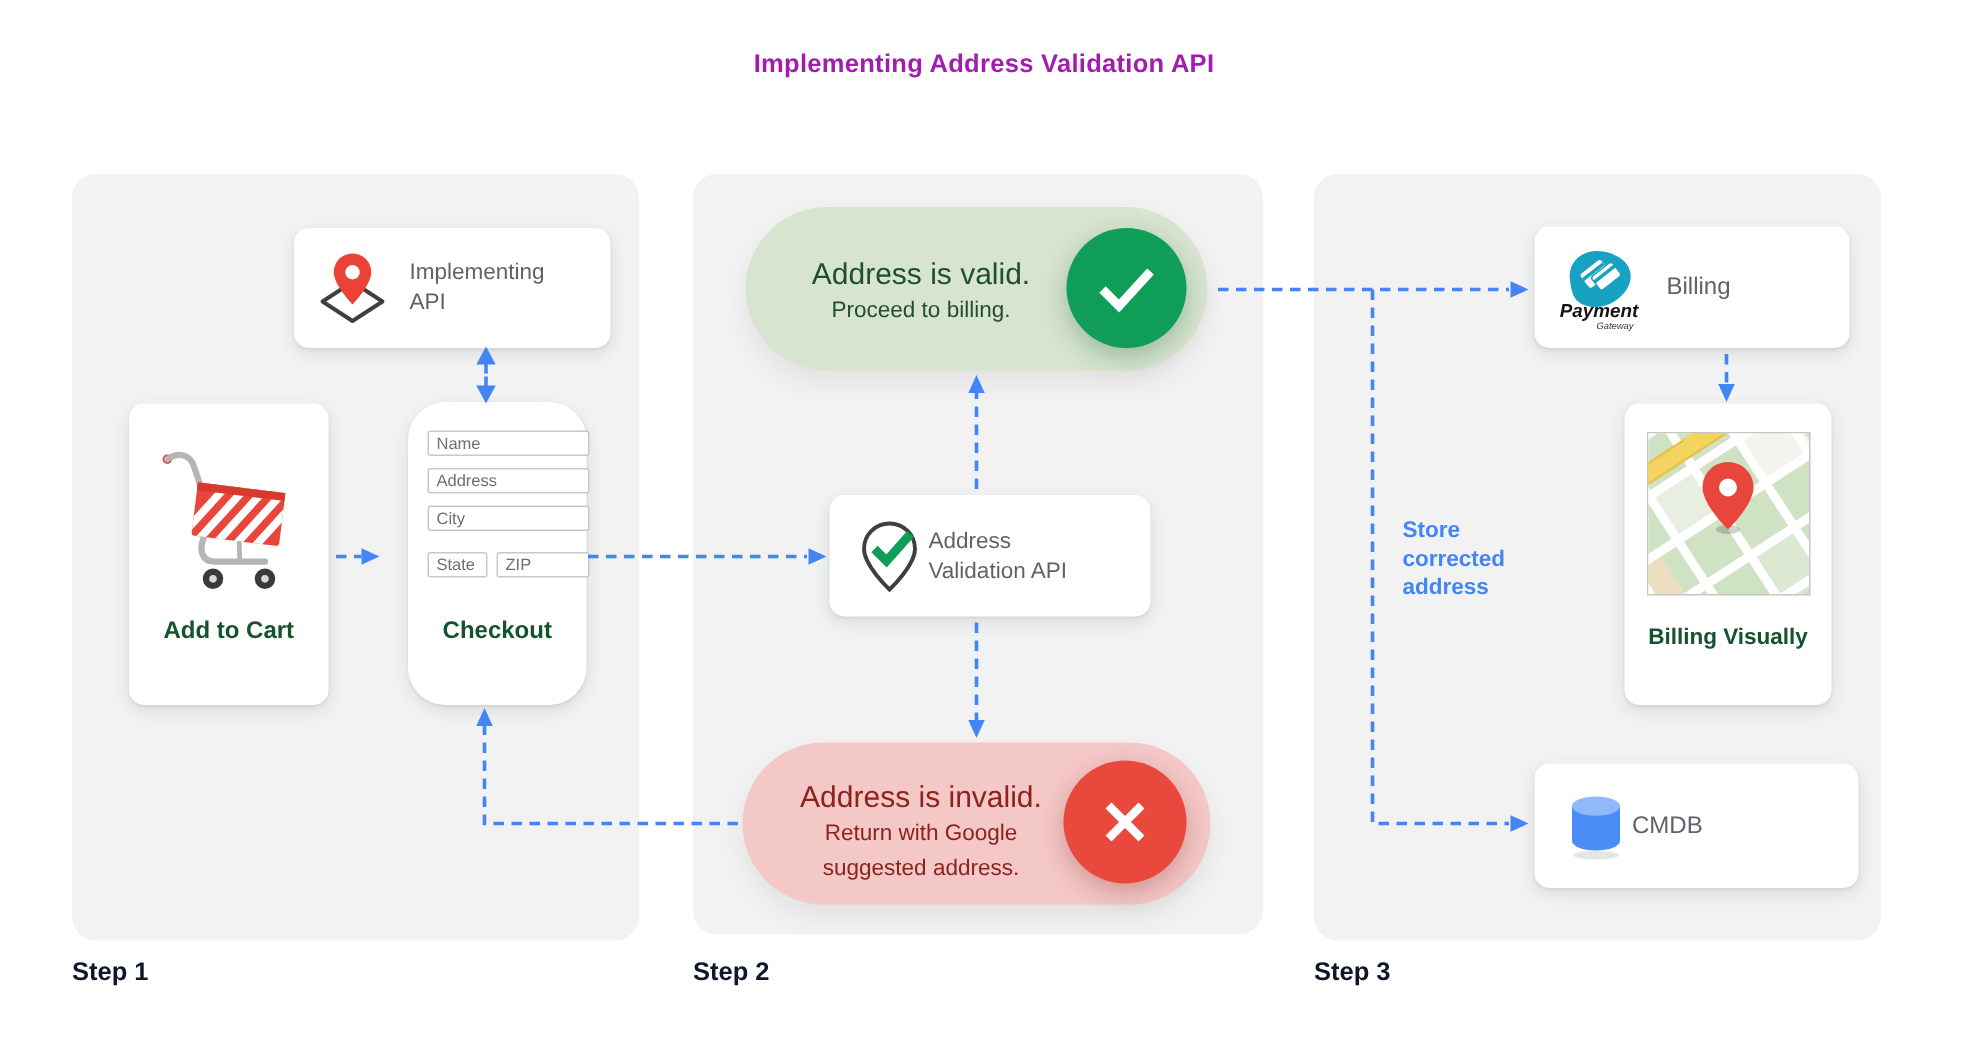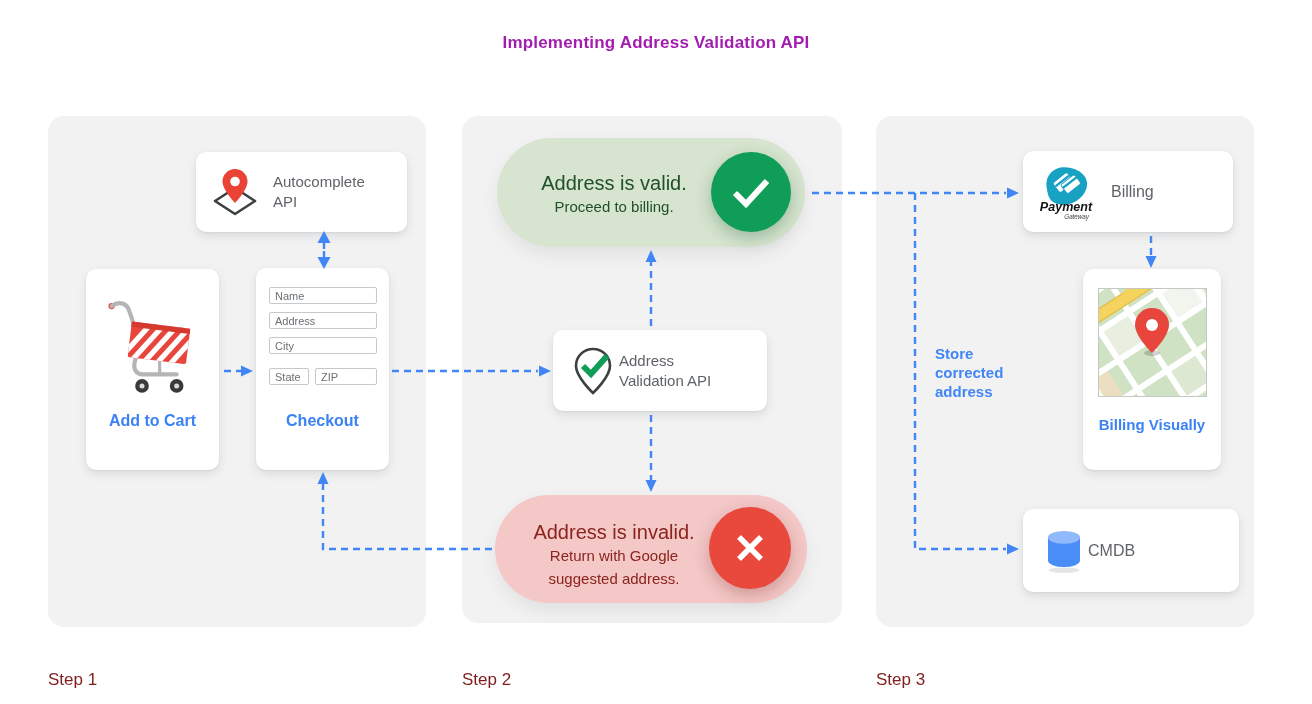--- a/index.html
+++ b/index.html
@@ -4,26 +4,26 @@
 <style>
   html,body{margin:0;padding:0;background:#ffffff;}
   .page{position:relative;width:1312px;height:704px;background:#ffffff;
         font-family:"Liberation Sans",sans-serif;overflow:hidden;}
   .title{position:absolute;top:33px;left:0;width:100%;text-align:center;
          font-size:17px;font-weight:700;color:#a21caf;letter-spacing:.2px;}
   .panel{position:absolute;background:#f2f2f3;border-radius:16px;}
   #panel1{left:48px;top:116px;width:378px;height:511px;}
   #panel2{left:462px;top:116px;width:380px;height:507px;}
   #panel3{left:876px;top:116px;width:378px;height:511px;}
-  .step-label{position:absolute;font-size:17px;font-weight:400;color:#7f1d1d;margin-top:32px;}
+  .step-label{position:absolute;font-size:17px;font-weight:700;color:#0f172a;}
   .card{position:absolute;background:#ffffff;border-radius:10px;
         box-shadow:0 4px 10px rgba(60,64,67,.12),0 1px 2px rgba(60,64,67,.08);}
   .card-flex{display:flex;align-items:center;}
   .card-text{font-size:15px;color:#5f6368;line-height:20px;}
-  .node-label{font-size:16px;font-weight:700;color:#3b82f6;text-align:center;}
+  .node-label{font-size:16px;font-weight:700;color:#14532d;text-align:center;}
   .pill{position:absolute;box-shadow:0 8px 18px rgba(0,0,0,.07);}
   #valid-pill{left:497px;top:138px;width:308px;height:109px;border-radius:55px;background:#d7e4cf;}
   #invalid-pill{left:495px;top:495px;width:312px;height:108px;border-radius:54px;background:#f3c8c7;}
   .pill-text{position:absolute;text-align:center;line-height:23px;}
   #valid-text{left:514px;top:172px;width:200px;color:#204f2c;font-size:15px;}
   #invalid-text{left:514px;top:521px;width:200px;color:#8c231d;font-size:15px;}
   .pill-title{font-weight:400;font-size:20px;display:block;}
   .result-circle{position:absolute;border-radius:50%;}
   #valid-circle{left:711px;top:152px;width:80px;height:80px;background:#0f9d58;
                 box-shadow:0 6px 16px rgba(15,90,50,.30);}
@@ -47,21 +47,21 @@
   <div class="panel" id="panel1"></div>
 
   <div class="card card-flex" style="left:196px;top:152px;width:198px;height:80px;padding-left:13px;gap:12px;">
     <span style="width:52px;height:52px;flex:0 0 52px;">
       <svg width="52" height="52" viewBox="0 0 52 52">
         <polygon points="26,22 46,35 26,48 6,35" fill="none" stroke="#3c4043" stroke-width="2.6" stroke-linejoin="round"></polygon>
         <path d="M26,3 C33,3 38.5,8.5 38.5,15.5 C38.5,24 26,37 26,37 C26,37 13.5,24 13.5,15.5 C13.5,8.5 19,3 26,3 Z" fill="#ea4335"></path>
         <circle cx="26" cy="15.5" r="4.8" fill="#ffffff"></circle>
       </svg>
     </span>
-    <span class="card-text" style="width:112px;">Autocomplete API</span>
+    <span class="card-text" style="width:112px;">Implementing API</span>
   </div>
 
   <div class="card" style="left:86px;top:269px;width:133px;height:201px;">
     <span style="position:absolute;left:14px;top:22px;width:105px;height:110px;">
       <svg width="105" height="110" viewBox="0 0 100 100">
         <circle cx="11" cy="12" r="3" fill="#e8453c"></circle>
         <path d="M11,12 C18,7 26,9 28,17 C30.5,24 33,32 34,37" fill="none" stroke="#b5b5b5" stroke-width="4" stroke-linecap="round"></path>
         <path d="M34,62 C31,70 33,77 41,77 L73,77" fill="none" stroke="#b5b5b5" stroke-width="4" stroke-linecap="round"></path>
         <path d="M56,40 L57,77" fill="none" stroke="#b5b5b5" stroke-width="3"></path>
         <g transform="rotate(7 56 48)">
@@ -82,21 +82,21 @@
         </g>
         <circle cx="40" cy="88" r="6.5" fill="#3a3a3a"></circle>
           <circle cx="40" cy="88" r="2.4" fill="#d9d9d9"></circle>
         <circle cx="73" cy="88" r="6.5" fill="#3a3a3a"></circle>
           <circle cx="73" cy="88" r="2.4" fill="#d9d9d9"></circle>
       </svg>
     </span>
     <div class="node-label" style="position:absolute;left:0;top:143px;width:100%;">Add to Cart</div>
   </div>
 
-  <div class="card" style="left:256px;top:268px;width:133px;height:202px;">
+  <div class="card" style="left:272px;top:268px;width:119px;height:202px;border-radius:25px;">
     <div class="field" style="left:13px;top:19px;width:108px;">Name</div>
     <div class="field" style="left:13px;top:44px;width:108px;">Address</div>
     <div class="field" style="left:13px;top:69px;width:108px;">City</div>
     <div class="field" style="left:13px;top:100px;width:40px;">State</div>
     <div class="field" style="left:59px;top:100px;width:62px;">ZIP</div>
     <div class="node-label" style="position:absolute;left:0;top:144px;width:100%;">Checkout</div>
   </div>
 
   <div class="panel" id="panel2"></div>
 

